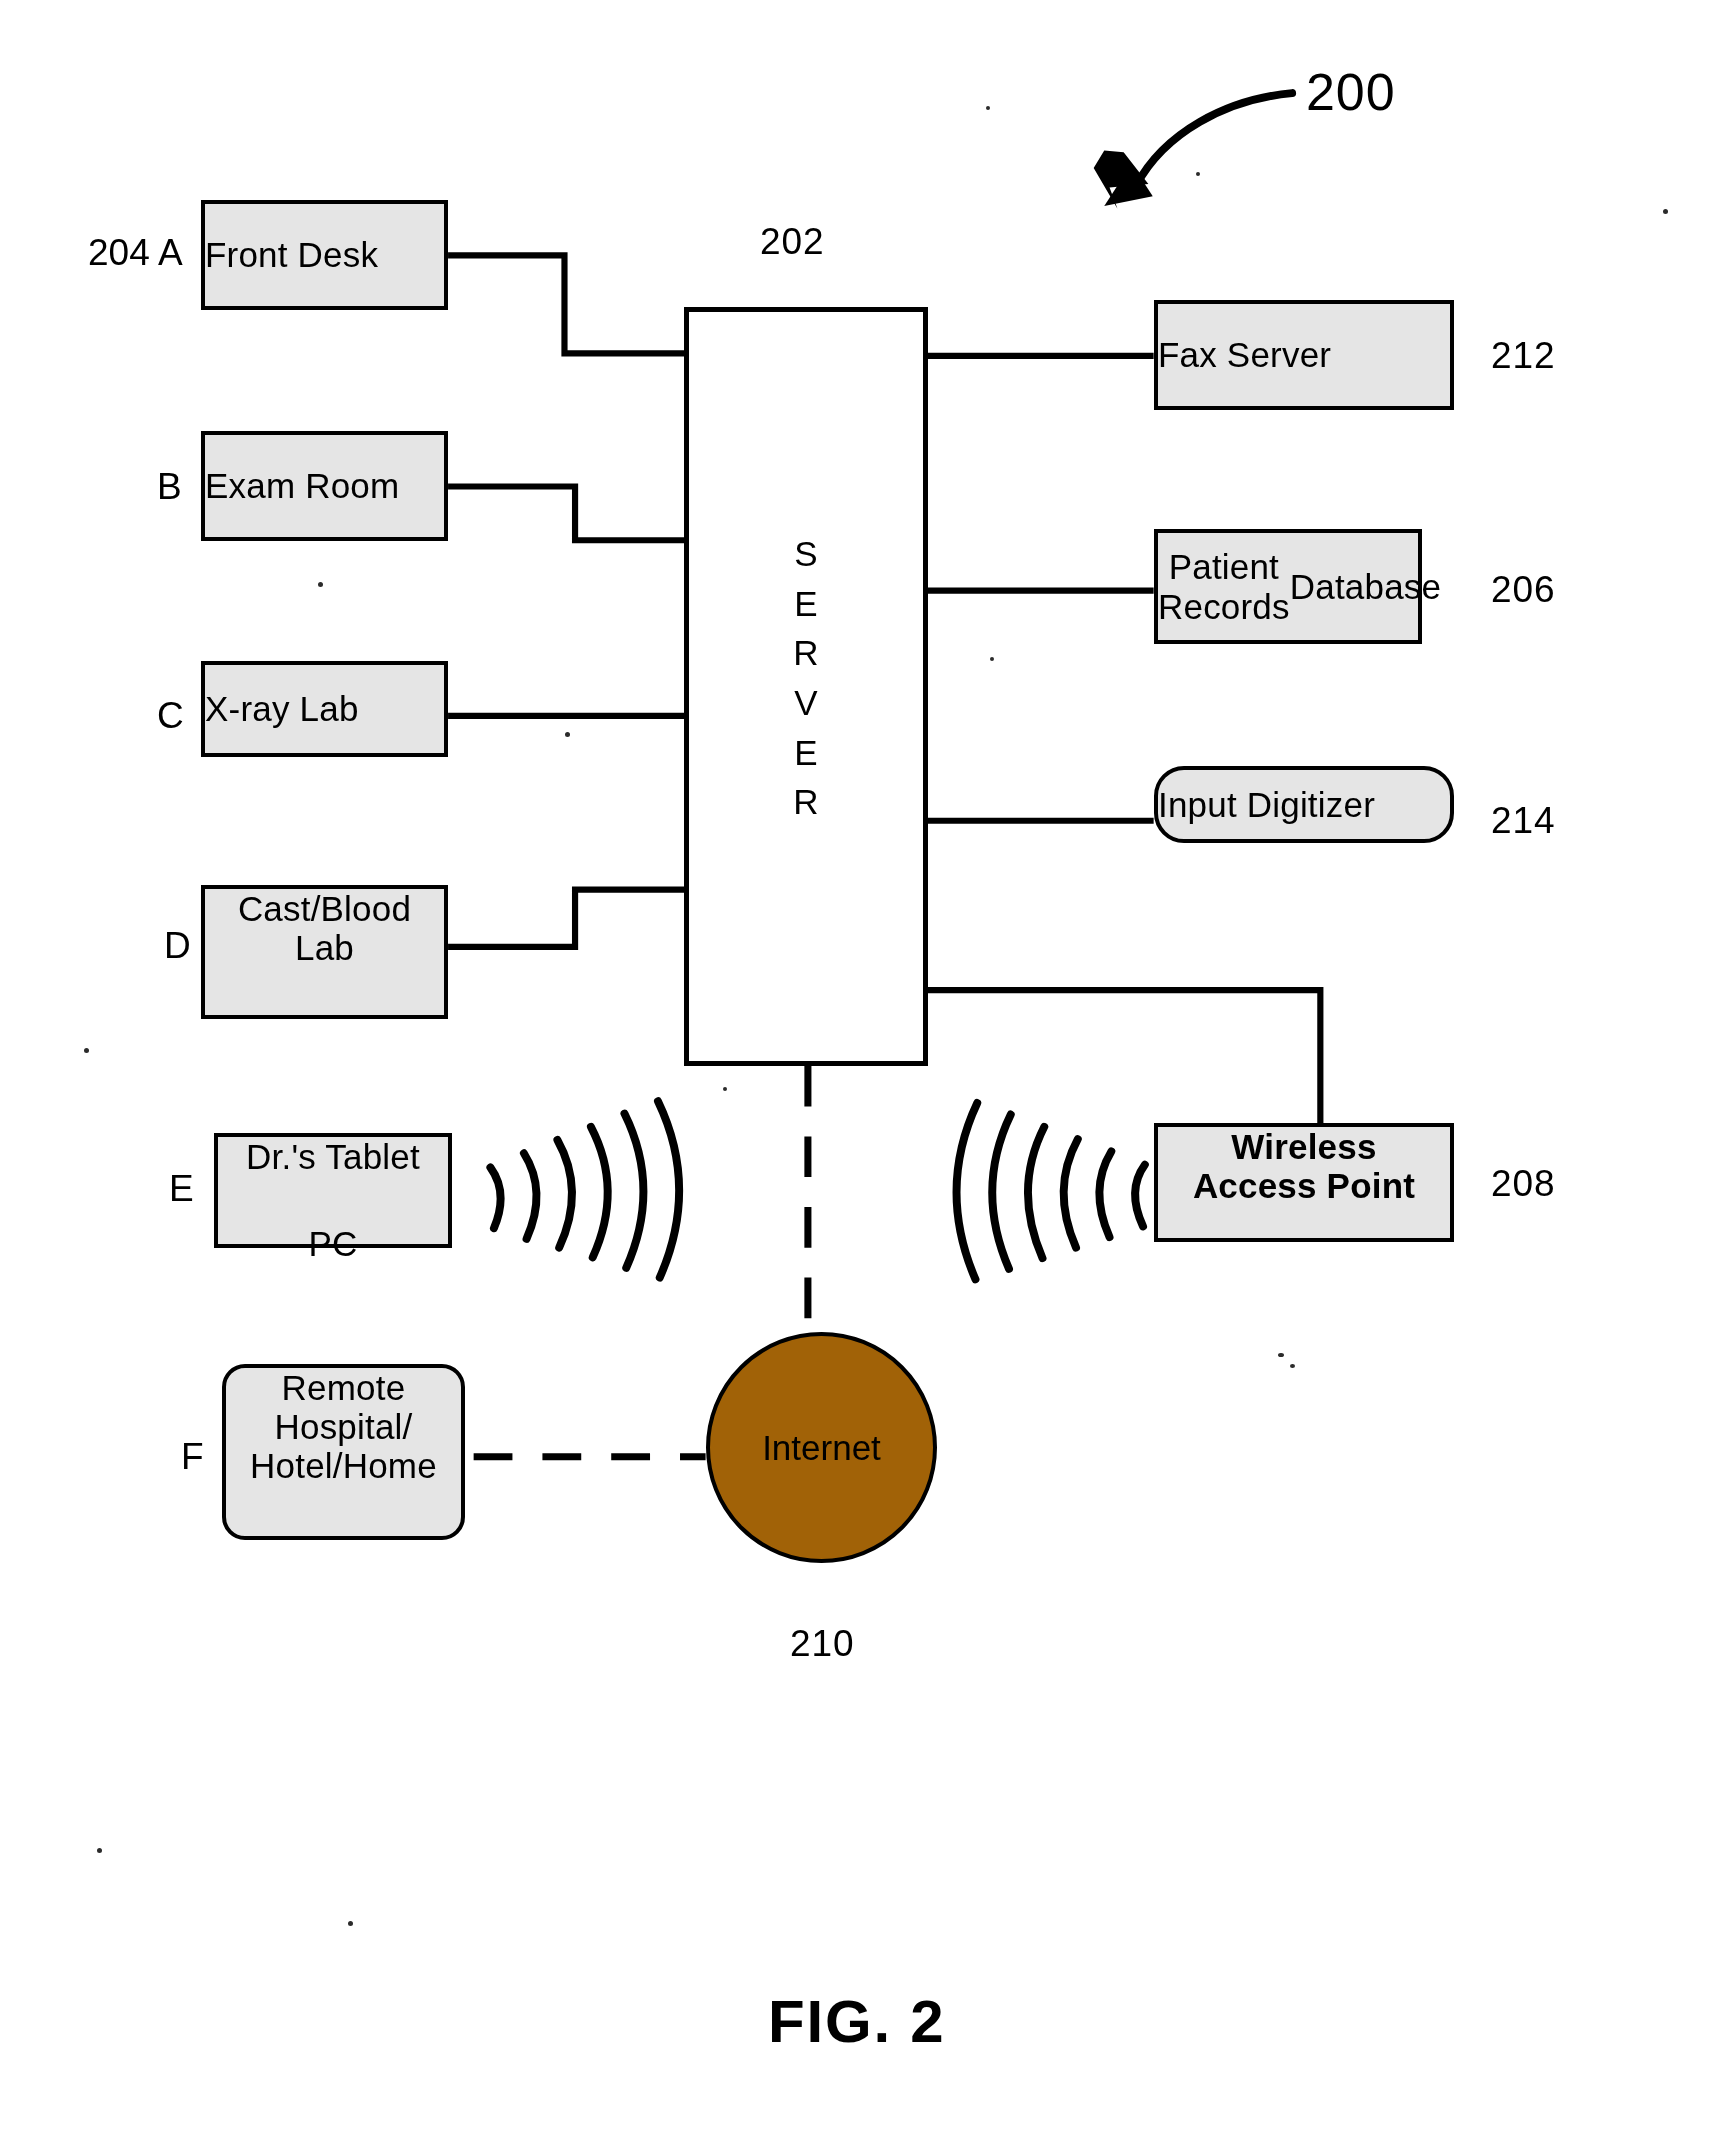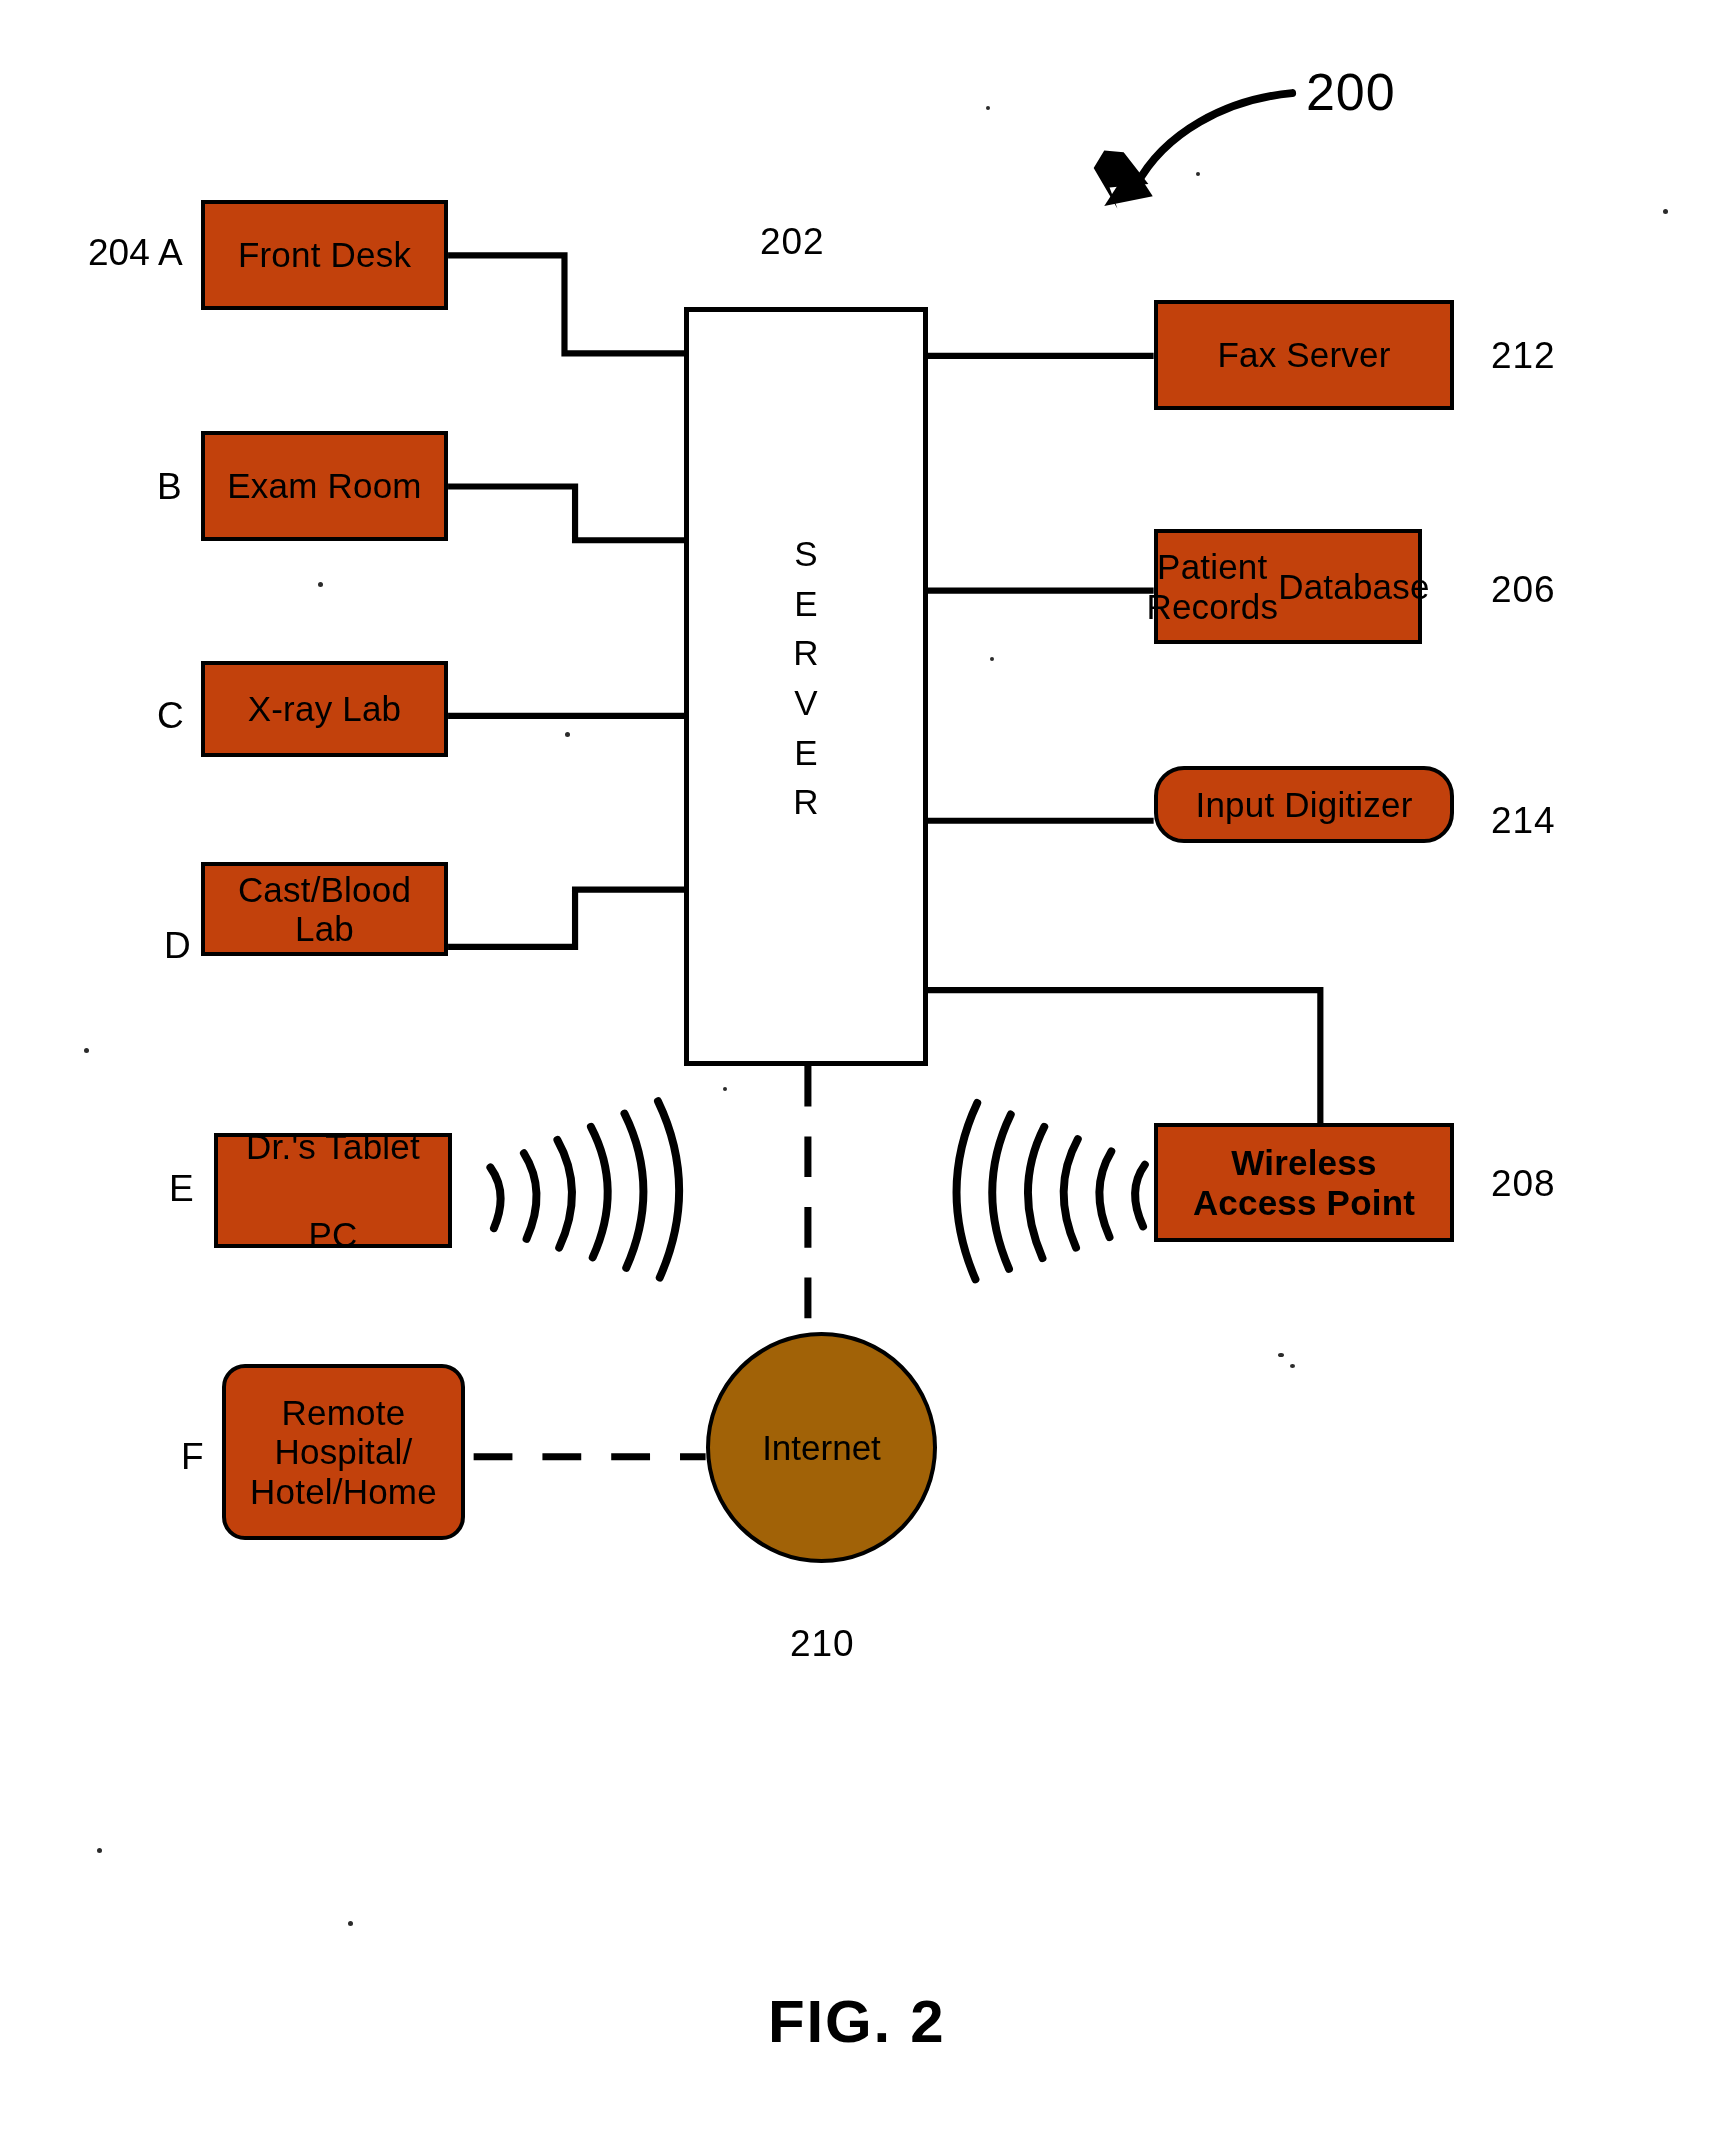--- a/index.html
+++ b/index.html
@@ -18,24 +18,23 @@
   #figure-canvas {
     position: absolute;
     left: 0; top: 0;
     width: 1734px;
     height: 2146px;
   }
   .node-box {
     position: absolute;
     box-sizing: border-box;
     border: 4.4px solid #000;
-    background: #c2410c;
+    background: #e5e5e5;
     display: flex;
     align-items: center;
-    justify-content: center;
     text-align: center;
     font-size: 35px;
     line-height: 1.12;
     letter-spacing: 0.2px;
     z-index: 4;
   }
   .ref-num {
     position: absolute;
     font-size: 37px;
     font-weight: 400;
@@ -175,21 +174,21 @@
 <div class="node-box" style="left:201px; top:431px; width:247px; height:110px;">
   <span>Exam Room</span>
 </div>
 
 <div class="side-letter" style="left:157px; top:695px;">C</div>
 <div class="node-box" style="left:201px; top:661px; width:247px; height:96px;">
   <span>X-ray Lab</span>
 </div>
 
 <div class="side-letter" style="left:164px; top:925px;">D</div>
-<div class="node-box" style="left:201px; top:862px; width:247px; height:94px; flex-direction:column;">
+<div class="node-box" style="left:201px; top:885px; width:247px; height:134px; flex-direction:column;">
   <span>Cast/Blood</span>
   <span>Lab</span>
 </div>
 
 <div class="side-letter" style="left:169px; top:1168px;">E</div>
 <div class="node-box" style="left:214px; top:1133px; width:238px; height:115px; flex-direction:column;gap:48px;">
   <span>Dr.'s Tablet</span>
   <span>PC</span>
 </div>
 

